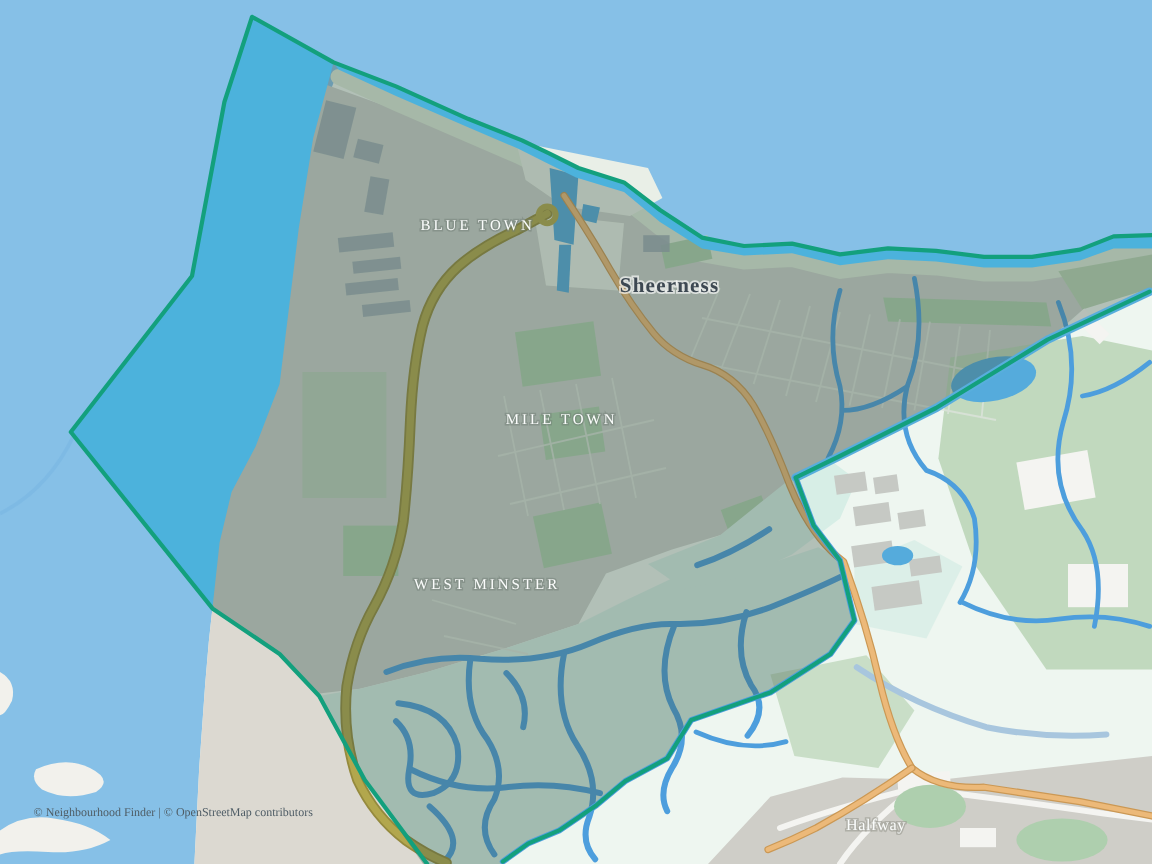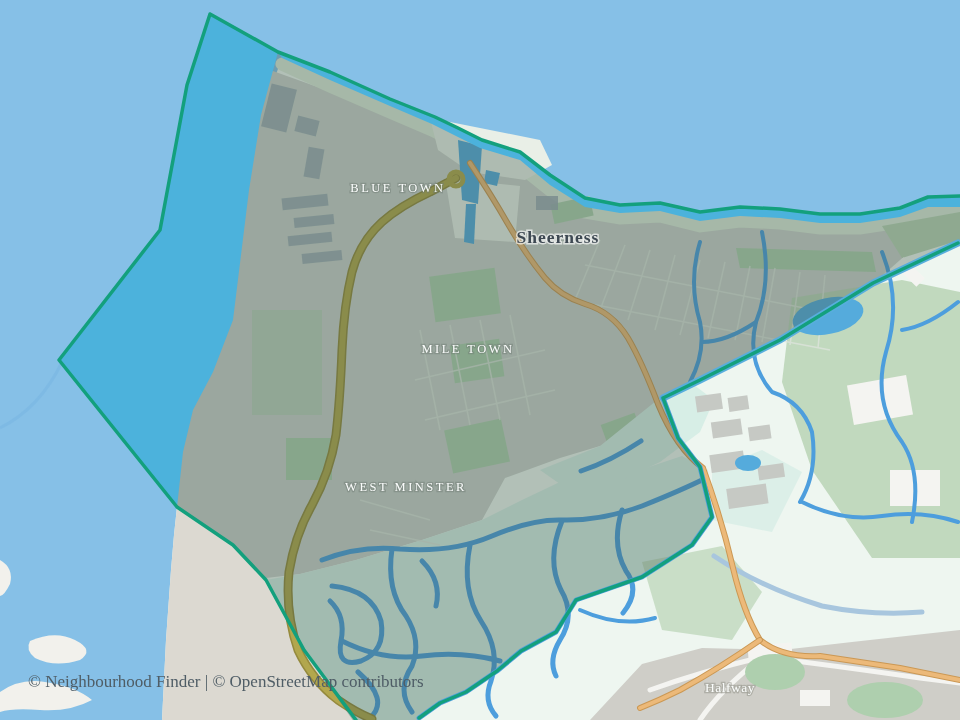--- a/index.html
+++ b/index.html
@@ -48,21 +48,21 @@
   .place-label{fill:var(--labelLight);font-size:12.5px;letter-spacing:2.5px;
               text-anchor:middle;paint-order:stroke;
               stroke:rgba(110,125,115,.45);stroke-width:2.5px;}
   .city-label{fill:var(--labelDark);font-size:17.5px;font-weight:600;
               letter-spacing:1px;text-anchor:middle;paint-order:stroke;
               stroke:rgba(255,255,255,.65);stroke-width:3px;}
   .village-label{fill:var(--labelLight);font-size:13.5px;letter-spacing:.5px;
               text-anchor:middle;paint-order:stroke;
               stroke:rgba(150,150,140,.55);stroke-width:2.5px;}
 
-  #attribution{position:absolute;left:28px;top:672px;font-size:17px;
+  #attribution{position:absolute;left:28px;top:672px;font-size:10px;
               color:var(--attr);white-space:nowrap;}
 </style>
 </head>
 <body>
 
 <div id="map-frame">
 <svg viewBox="0 0 960 720" width="960" height="720">
 
   <rect class="sea" x="0" y="0" width="960" height="720"></rect>
   <path class="sea-arm" d="M0,428 Q40,408 62,362"></path>

